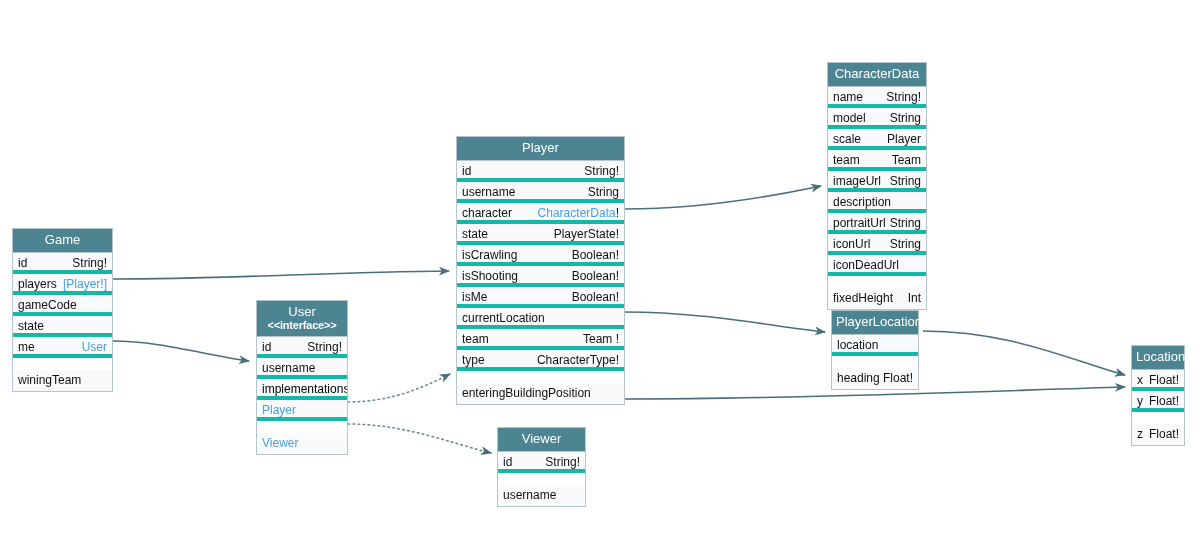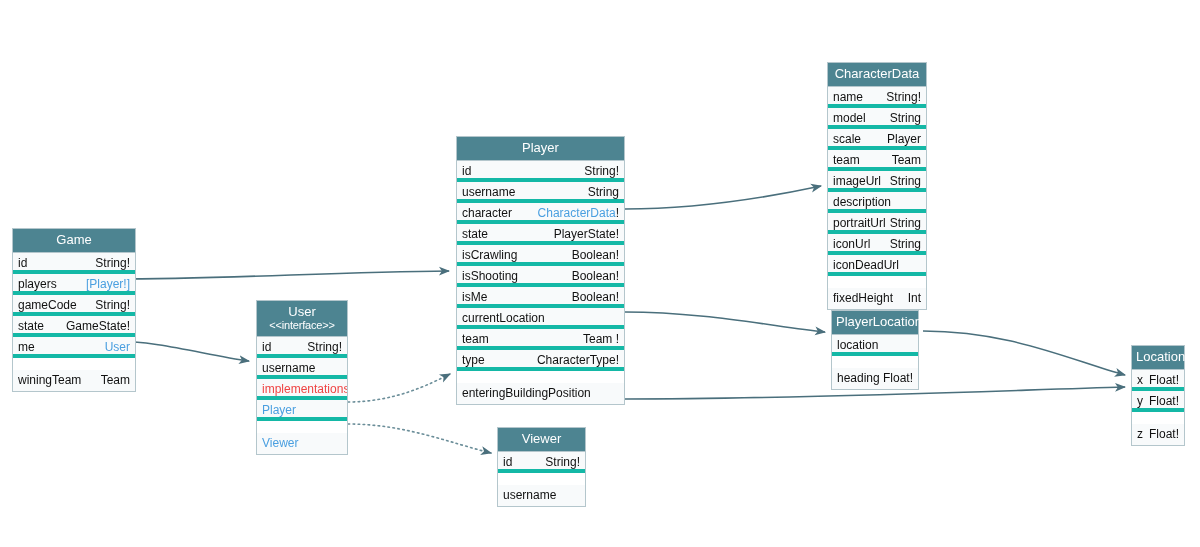--- a/index.html
+++ b/index.html
@@ -29,45 +29,46 @@
     line-height:14px;
     padding:4px 4px 5px 4px;
     border-bottom:1px solid #b4c6cc;
     box-sizing:border-box;
   }
   .entity .hdr .stereo{
     display:block;
     font-size:11px;
     line-height:12px;
     letter-spacing:-0.2px;
+    font-weight:bold;
   }
   .entity .row{
     position:relative;
     box-sizing:border-box;
     height:21px;
     line-height:20px;
     border-bottom:4px solid #14b8a6;
     background:#f8fafb;
     font-size:12px;
     color:#111111;
     padding:0 5px;
     white-space:nowrap;
     overflow:hidden;
   }
   .entity .row:last-child{border-bottom:none;margin-top:12px;}
   .entity .row .fname{float:left;}
   .entity .row .ftype{float:right;}
   .entity .row .ftype.link{color:#4a9fe0;text-align:right;}
   .entity .row .ftype .bang{color:#111111;}
   .entity .row.center{text-align:center;}
-  .entity .row.impl-head{color:#ef4444;}
+  .entity .row.impl-head{color:#000000;}
   .entity .row.impl{color:#4a9fe0;text-align:left;}
 
   
-  #ent-game{left:12px;top:228px;width:124px;}
+  #ent-game{left:12px;top:228px;width:101px;}
   #ent-user{left:256px;top:300px;width:92px;}
   #ent-player{left:456px;top:136px;width:169px;}
   #ent-characterdata{left:827px;top:62px;width:100px;}
   #ent-playerlocation{left:831px;top:310px;width:88px;}
   #ent-location{left:1131px;top:345px;width:54px;}
   #ent-viewer{left:497px;top:427px;width:89px;}
 
   #ent-location .row .fname{float:left;}
   #ent-location .row .ftype{float:right;}
 </style>

